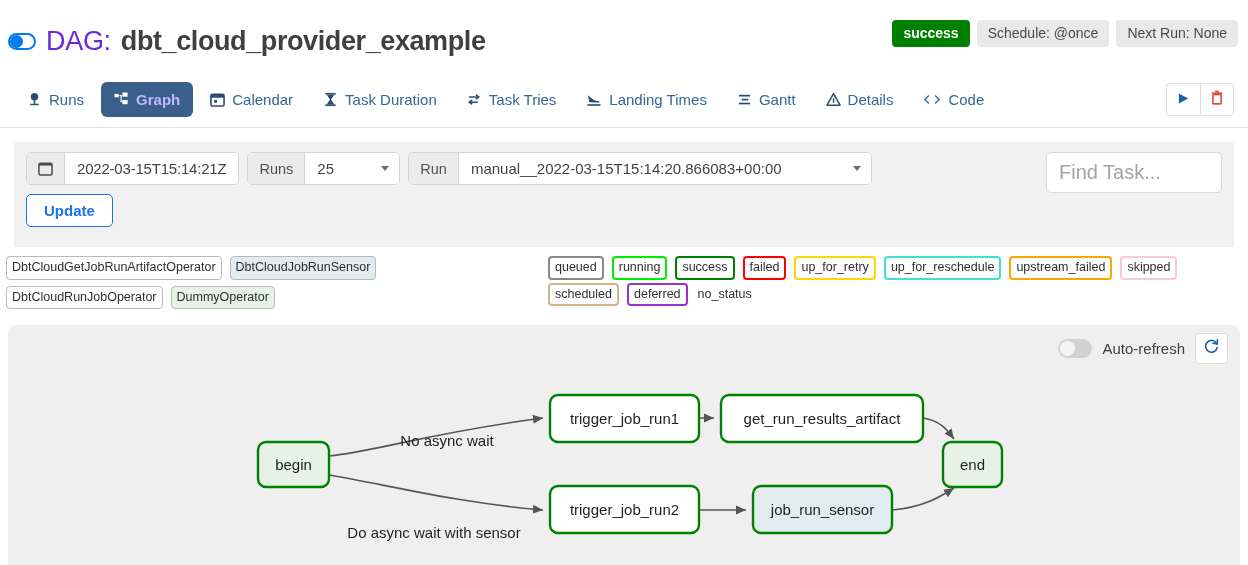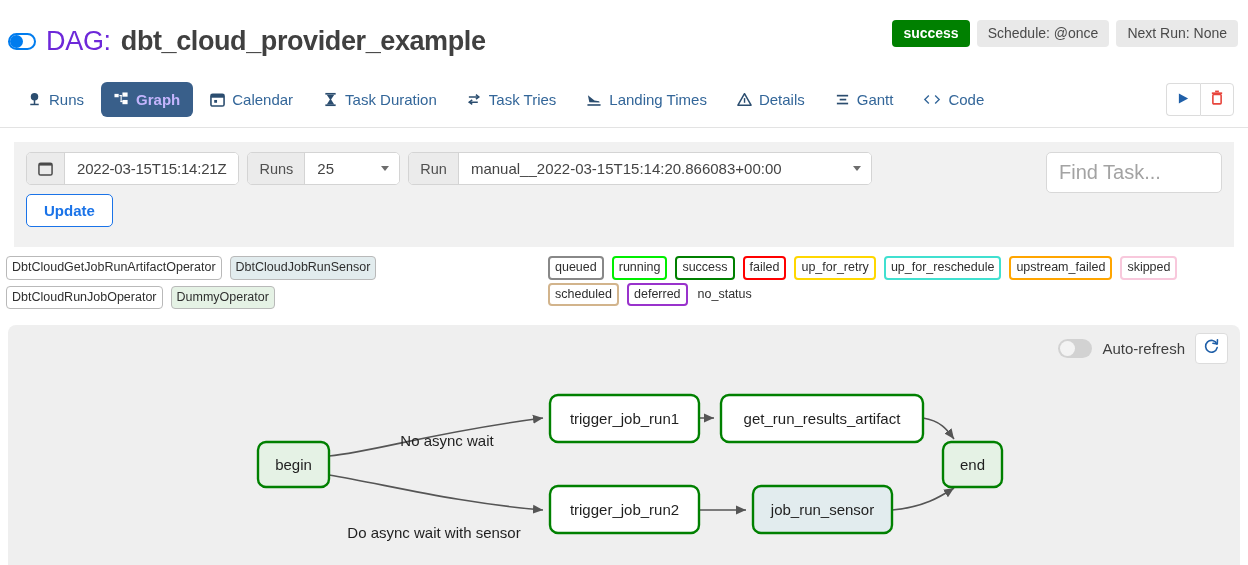--- a/index.html
+++ b/index.html
@@ -391,35 +391,35 @@
         <svg width="16" height="15" viewBox="0 0 16 16">
             <path d="M1.5 3.5 L8.5 9 L13.5 9.8 L14 11.3 L3 11 L1.5 3.5 Z" fill="#2b4d6f"></path>
             <rect x="1" y="13" width="14" height="1.7" fill="#2b4d6f"></rect>
           </svg>
       </span>
       <span>Landing Times</span>
     </div>
     <div class="tab">
       <span>
         <svg width="15" height="15" viewBox="0 0 16 16">
-            <path d="M8 1.8 L15 14 L1 14 Z" fill="none" stroke="#2b4d6f" stroke-width="1.6" stroke-linejoin="round"></path>
-            <rect x="7.3" y="6.5" width="1.5" height="5" fill="#2b4d6f"></rect>
-          </svg>
-      </span>
-      <span>Details</span>
-    </div>
-    <div class="tab">
-      <span>
-        <svg width="15" height="15" viewBox="0 0 16 16">
             <rect x="2" y="3" width="12" height="1.8" fill="#2b4d6f"></rect>
             <rect x="5" y="7.2" width="7" height="1.8" fill="#2b4d6f"></rect>
             <rect x="2" y="11.4" width="12" height="1.8" fill="#2b4d6f"></rect>
           </svg>
       </span>
       <span>Gantt</span>
+    </div>
+    <div class="tab">
+      <span>
+        <svg width="15" height="15" viewBox="0 0 16 16">
+            <path d="M8 1.8 L15 14 L1 14 Z" fill="none" stroke="#2b4d6f" stroke-width="1.6" stroke-linejoin="round"></path>
+            <rect x="7.3" y="6.5" width="1.5" height="5" fill="#2b4d6f"></rect>
+          </svg>
+      </span>
+      <span>Details</span>
     </div>
     <div class="tab">
       <span>
         <svg width="18" height="15" viewBox="0 0 20 16">
             <path d="M6.5 3.5 L2 8 L6.5 12.5" stroke="#336699" stroke-width="1.5" fill="none"></path>
             <path d="M13.5 3.5 L18 8 L13.5 12.5" stroke="#336699" stroke-width="1.5" fill="none"></path>
           </svg>
       </span>
       <span>Code</span>
     </div>

